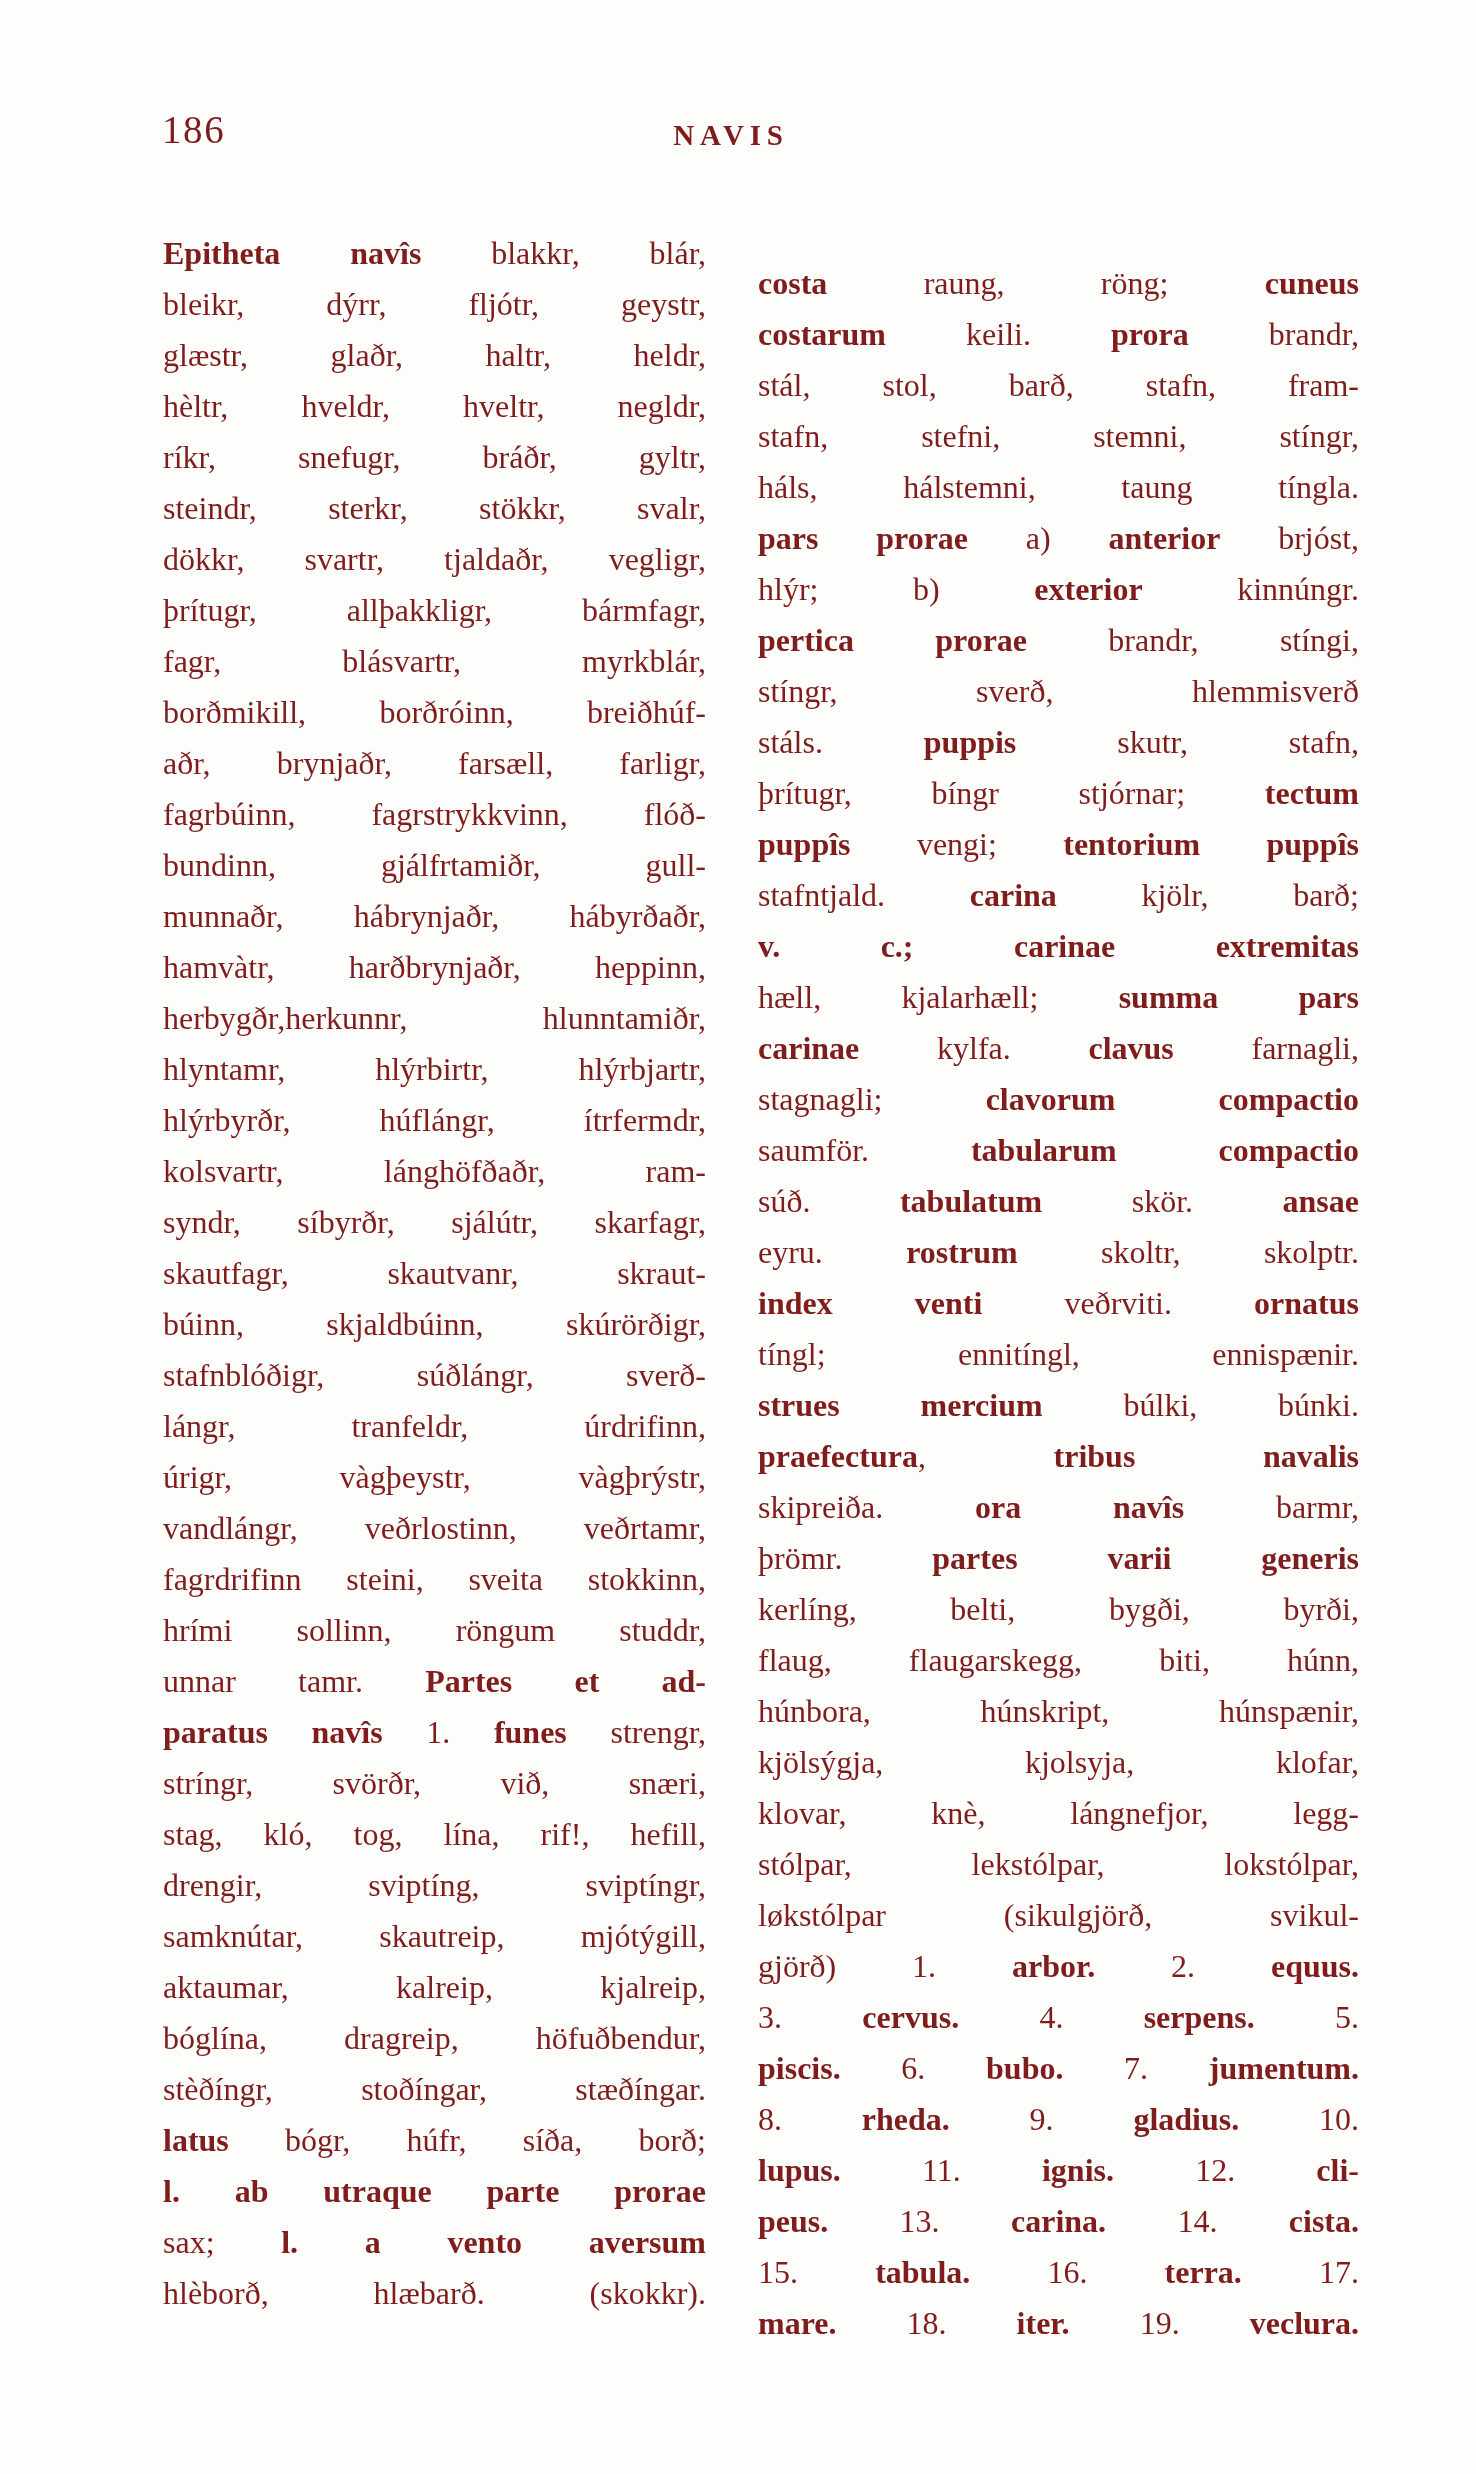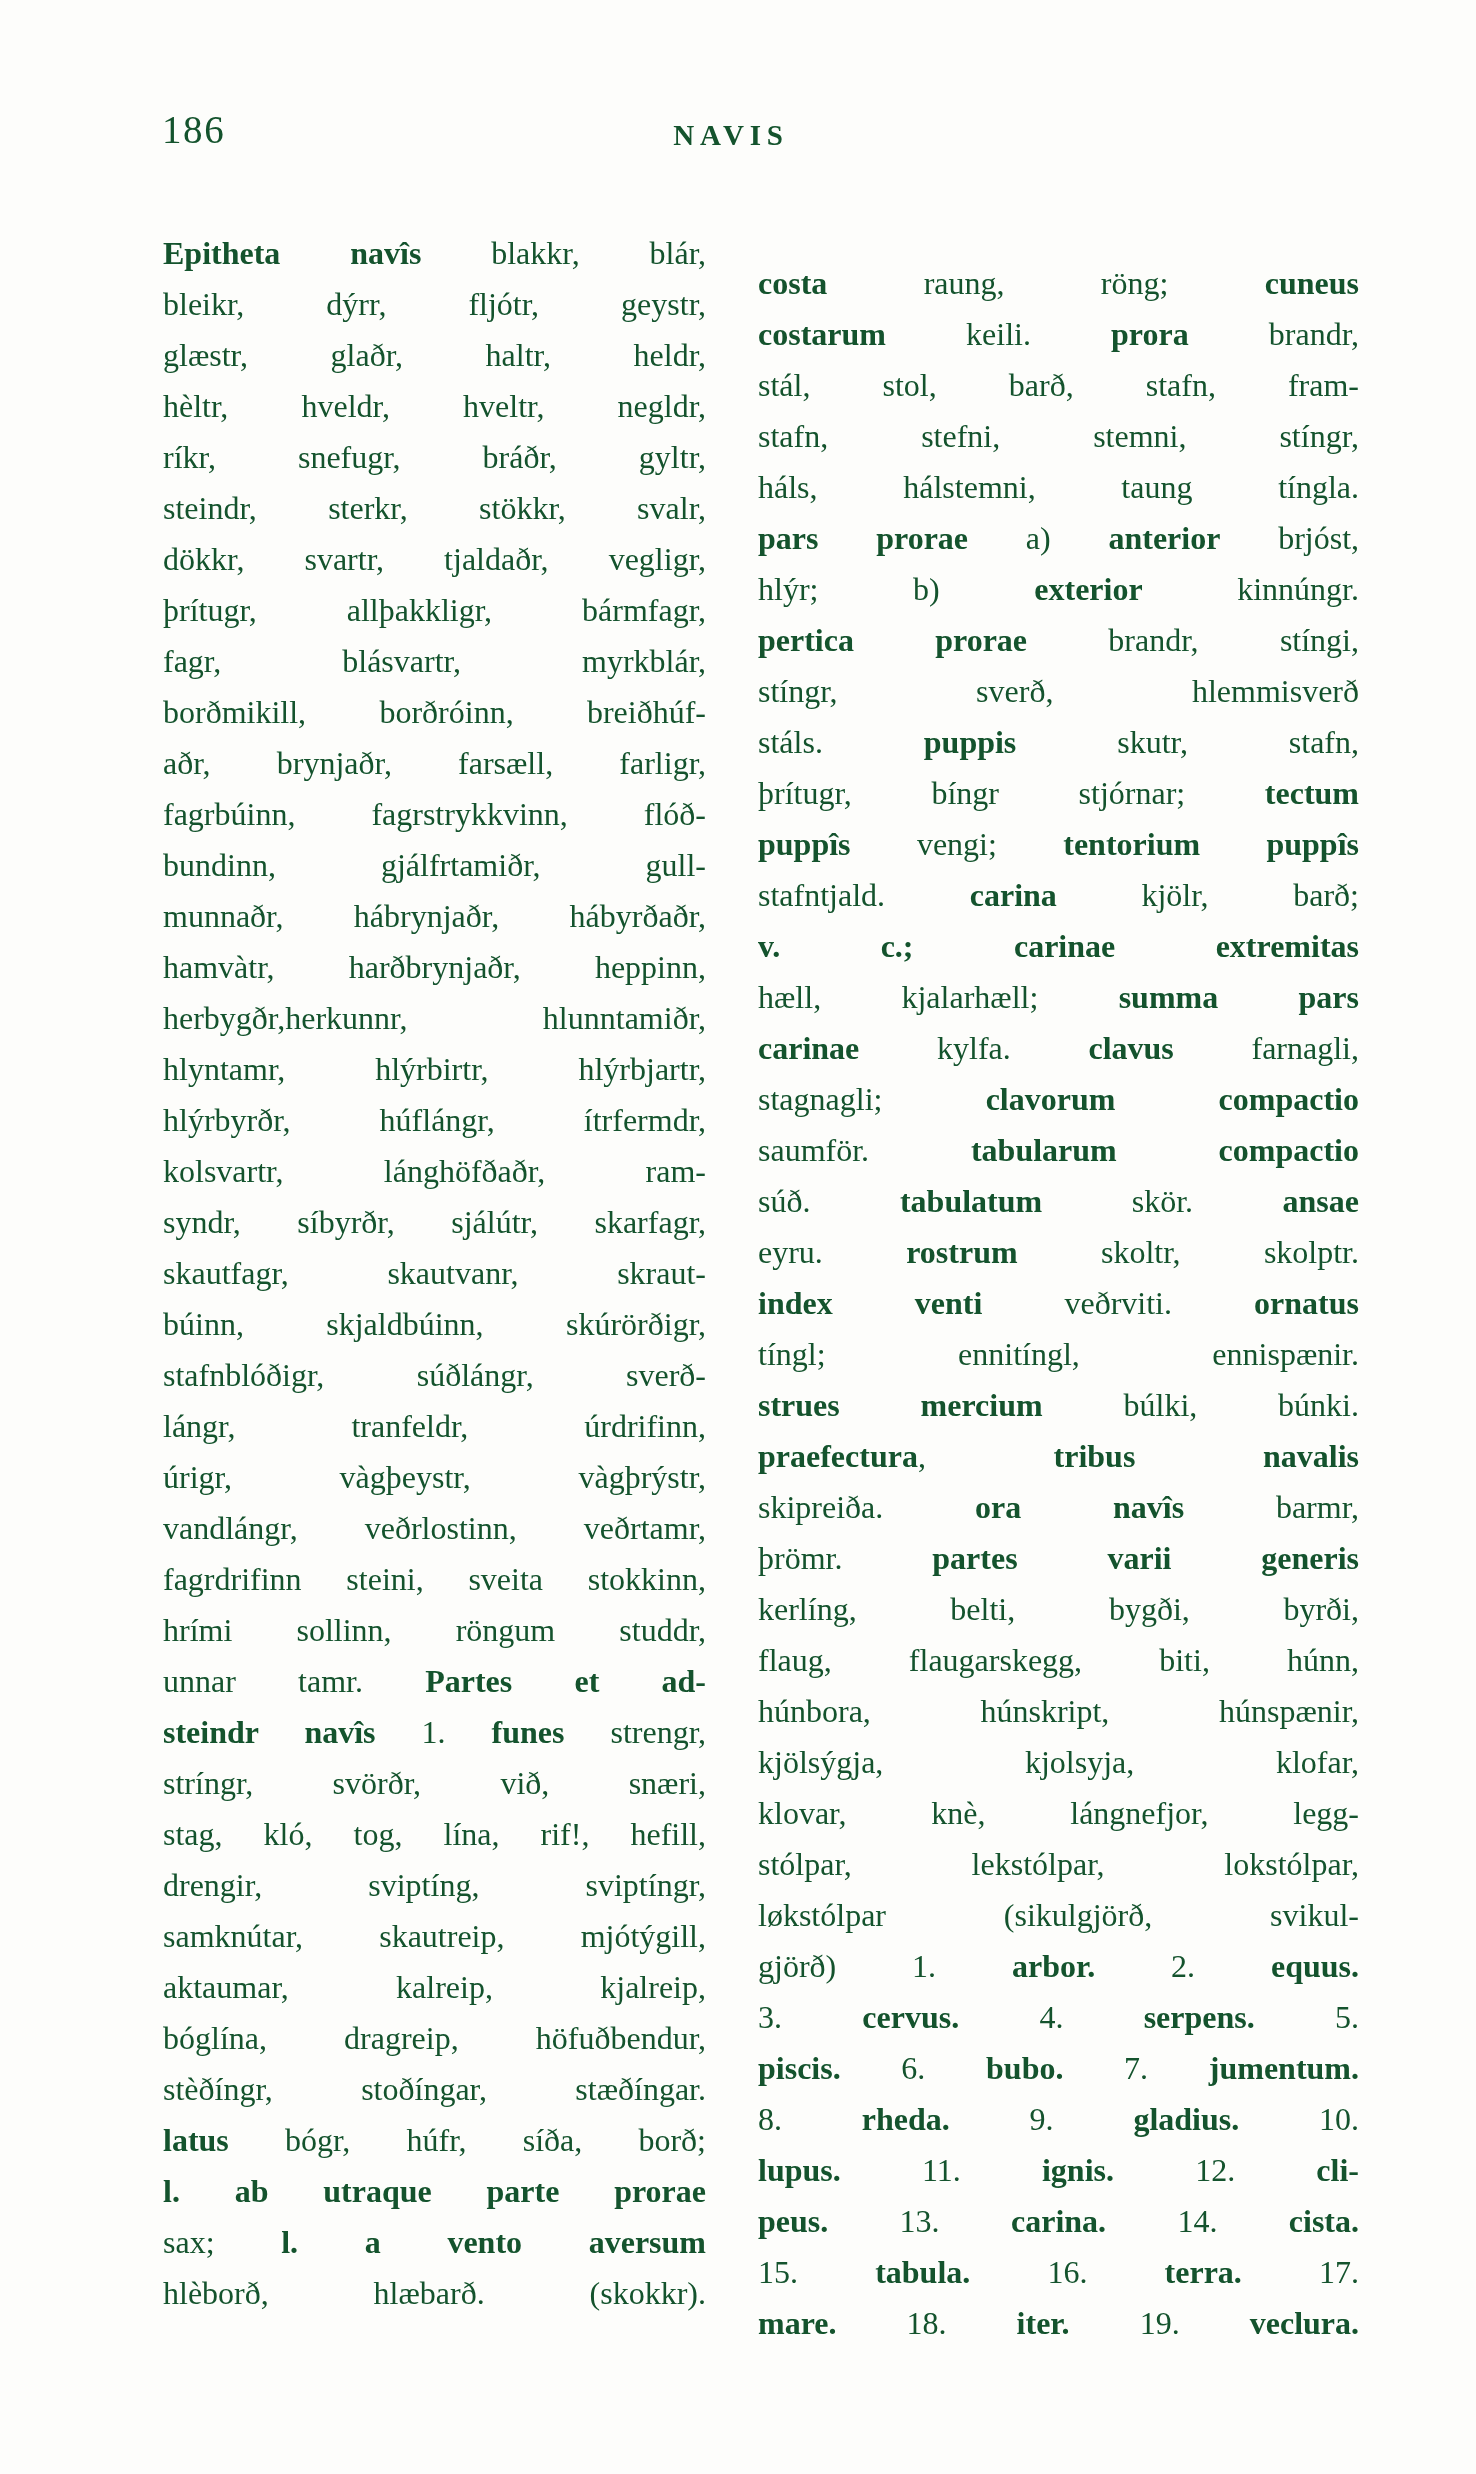--- a/index.html
+++ b/index.html
@@ -5,21 +5,21 @@
   html,body{margin:0;padding:0;}
   body{
     width:1477px;height:2475px;
     background:#f3f2ee;
     font-family:"Liberation Serif","DejaVu Serif",serif;
   }
   .page{
     position:absolute;left:0;top:0;
     width:1477px;height:2475px;
     background:#fdfdfb;
-    color:#14532d;
+    color:#7f1d1d;
     overflow:hidden;
   }
   .pageno{
     position:absolute;left:162px;top:107px;
     font-size:39px;letter-spacing:1.6px;
   }
   .runhead{
     position:absolute;left:0;top:119px;width:1462px;
     text-align:center;
     font-size:29px;font-weight:bold;letter-spacing:5.8px;
@@ -72,21 +72,21 @@
       <div class="line"><span>syndr, síbyrðr, sjálútr, skarfagr,</span></div>
       <div class="line"><span>skautfagr, skautvanr, skraut-</span></div>
       <div class="line"><span>búinn, skjaldbúinn, skúrörðigr,</span></div>
       <div class="line"><span>stafnblóðigr, súðlángr, sverð-</span></div>
       <div class="line"><span>lángr, tranfeldr, úrdrifinn,</span></div>
       <div class="line"><span>úrigr, vàgþeystr, vàgþrýstr,</span></div>
       <div class="line"><span>vandlángr, veðrlostinn, veðrtamr,</span></div>
       <div class="line"><span>fagrdrifinn steini, sveita stokkinn,</span></div>
       <div class="line"><span>hrími sollinn, röngum studdr,</span></div>
       <div class="line"><span>unnar tamr. </span><span class="lat">Partes et ad-</span></div>
-      <div class="line"><span class="lat">steindr navîs</span><span> 1. </span><span class="lat">funes</span><span> strengr,</span></div>
+      <div class="line"><span class="lat">paratus navîs</span><span> 1. </span><span class="lat">funes</span><span> strengr,</span></div>
       <div class="line"><span>stríngr, svörðr, við, snæri,</span></div>
       <div class="line"><span>stag, kló, tog, lína, rif!, hefill,</span></div>
       <div class="line"><span>drengir, sviptíng, sviptíngr,</span></div>
       <div class="line"><span>samknútar, skautreip, mjótýgill,</span></div>
       <div class="line"><span>aktaumar, kalreip, kjalreip,</span></div>
       <div class="line"><span>bóglína, dragreip, höfuðbendur,</span></div>
       <div class="line"><span>stèðíngr, stoðíngar, stæðíngar.</span></div>
       <div class="line"><span class="lat">latus</span><span> bógr, húfr, síða, borð;</span></div>
       <div class="line"><span class="lat">l. ab utraque parte prorae</span></div>
       <div class="line"><span>sax; </span><span class="lat">l. a vento aversum</span></div>

